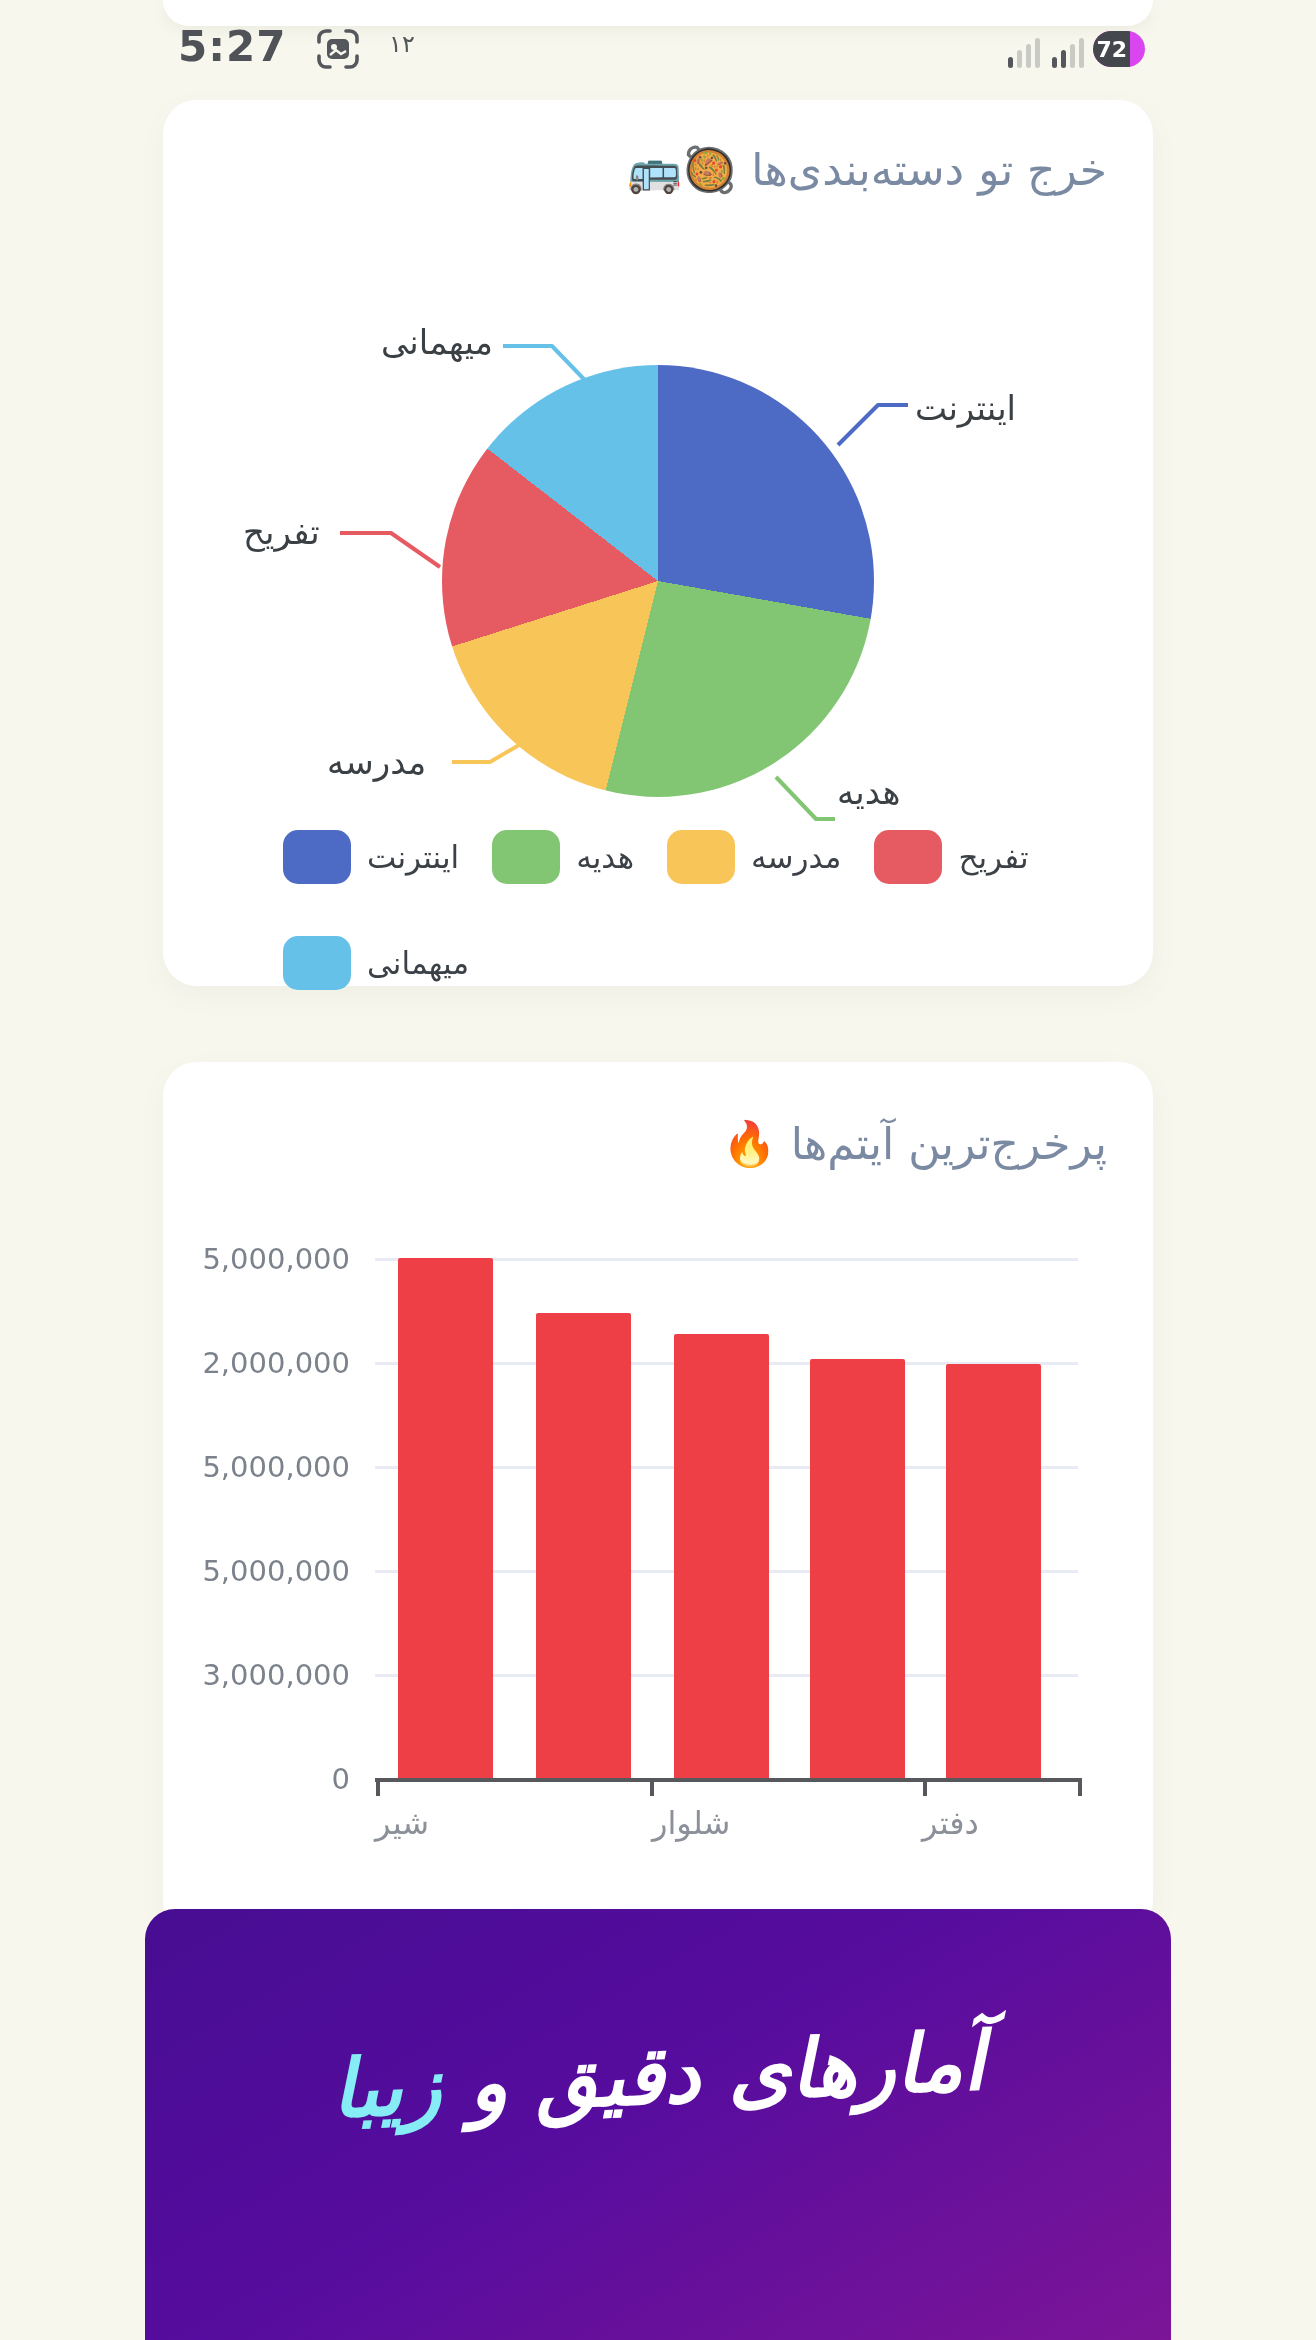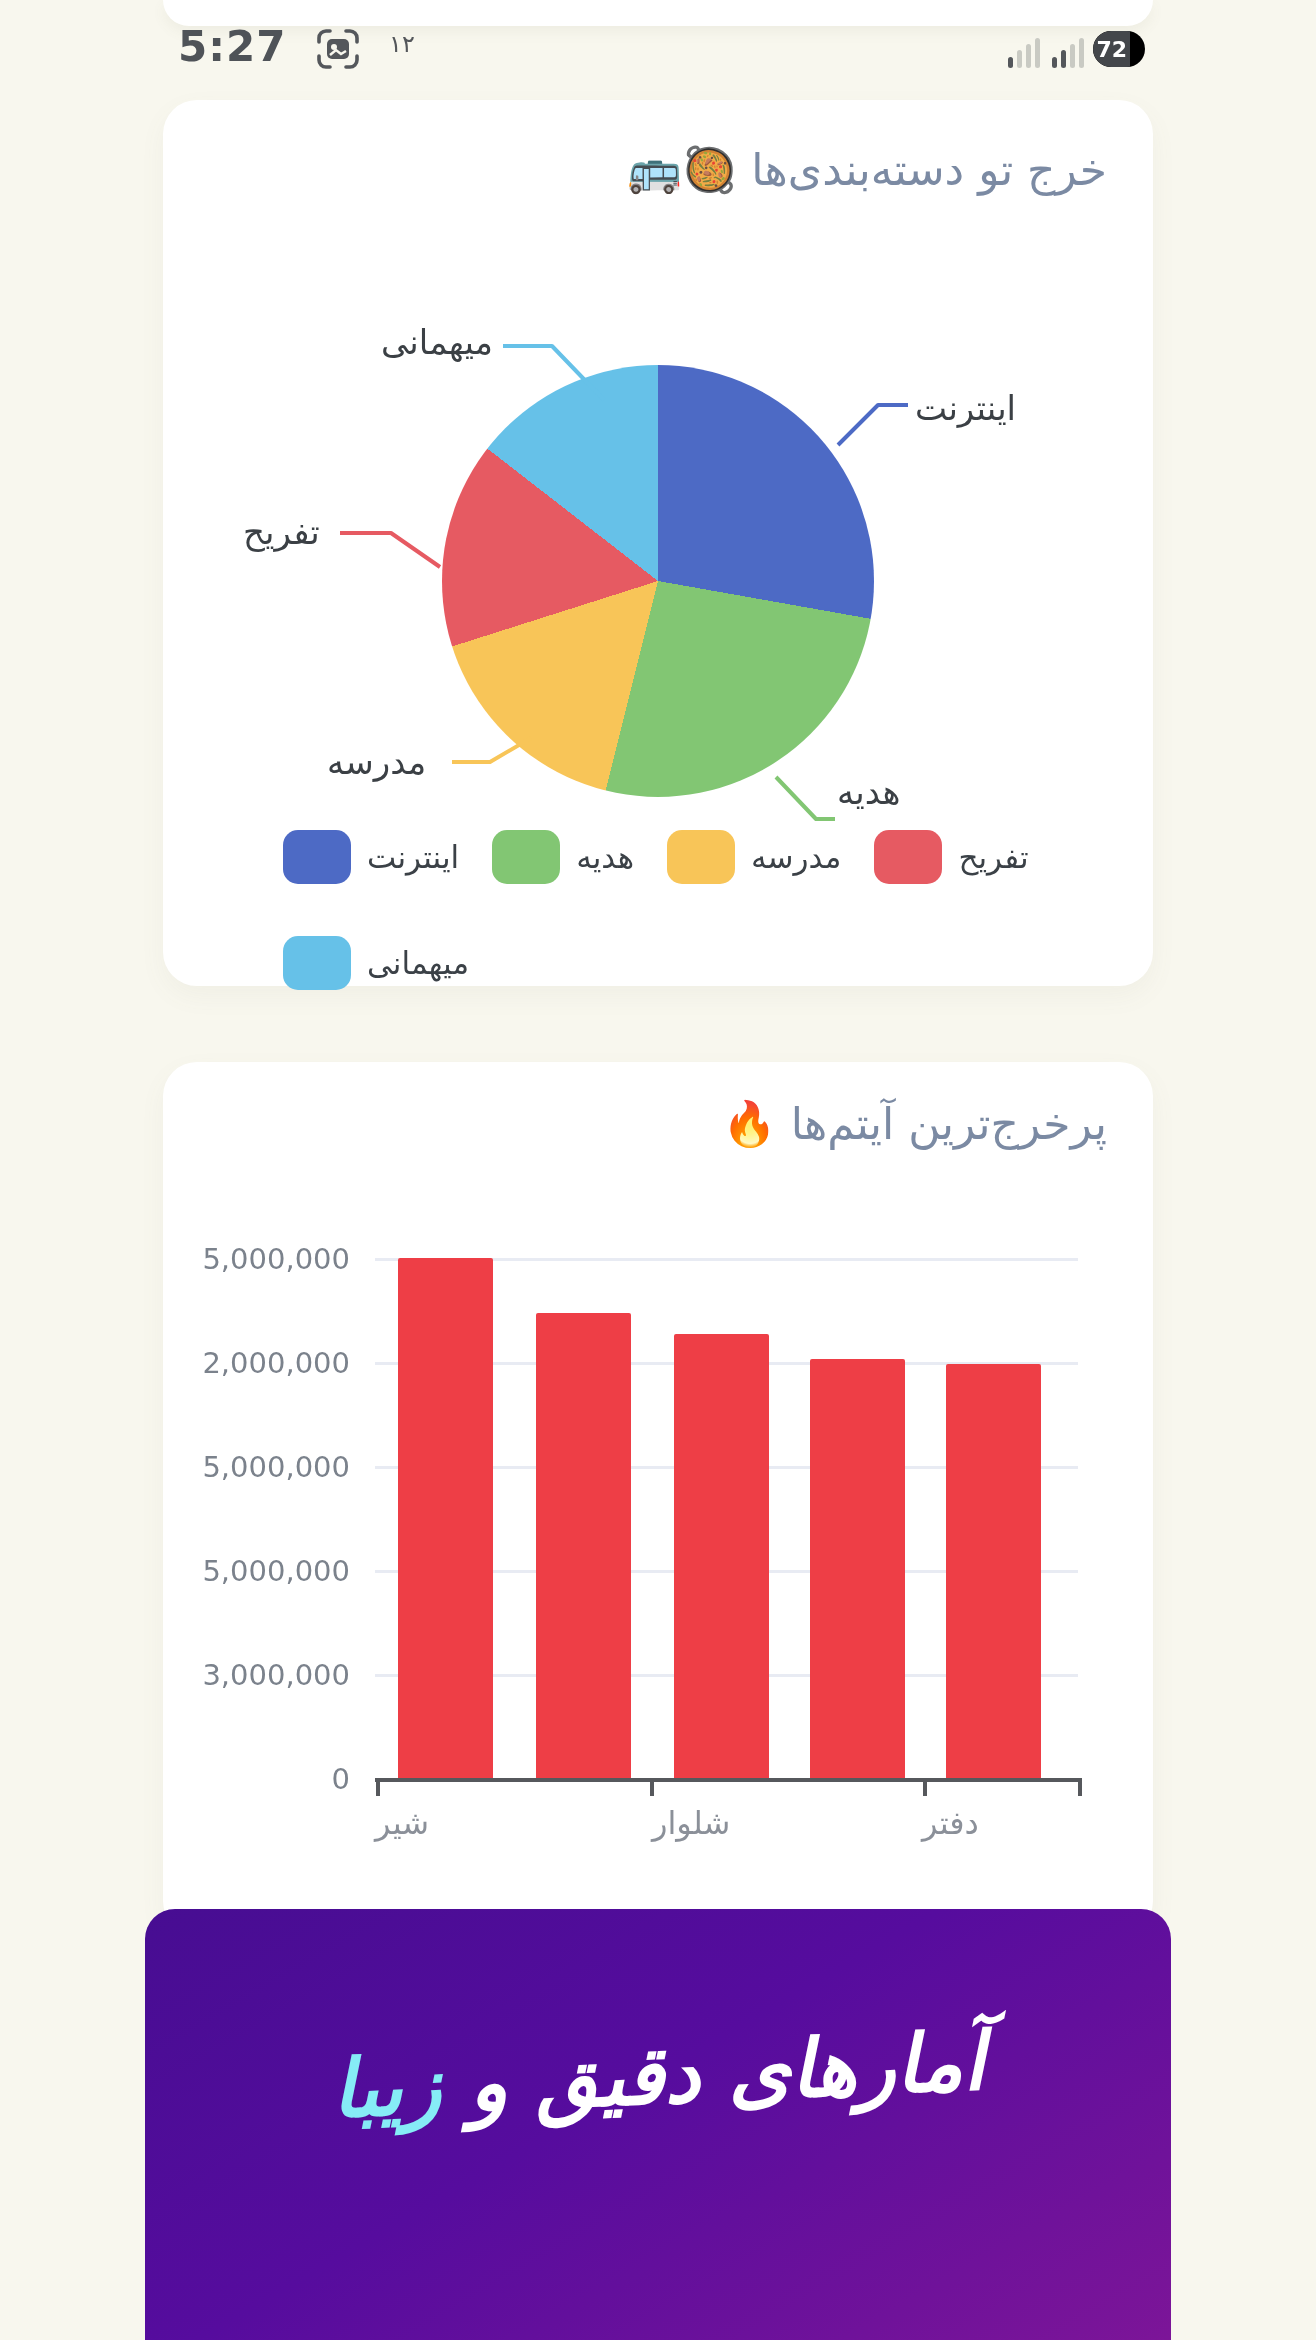--- a/index.html
+++ b/index.html
@@ -28,41 +28,41 @@
     position:absolute; left:374px; top:30px;
     font-size:24px; color:#54575b;
   }
   .signal { position:absolute; top:36px; display:flex; align-items:flex-end; gap:4px; height:32px; }
   .signal-1 { left:993px; } .signal-2 { left:1037px; }
   .sbar { width:5px; border-radius:2.5px; }
   .sbar.b1{height:11px;} .sbar.b2{height:18px;} .sbar.b3{height:24px;} .sbar.b4{height:30px;}
   .sbar.dark{background:#54575b;} .sbar.lite{background:#c9cac3;}
   .battery {
     position:absolute; left:1078px; top:31px; width:52px; height:36px;
-    border-radius:18px; background:#000000; overflow:hidden;
+    border-radius:18px; background:#d946ef; overflow:hidden;
   }
   .battery-fill {
     position:absolute; left:0; top:0; height:100%; width:72%;
     background:#44474b; border-radius:18px 0 0 18px;
     display:flex; align-items:center; justify-content:center;
   }
   .battery-text { color:#ffffff; font-size:22px; font-weight:700; }
 
   
   .card {
     position:absolute; left:163px; width:990px; background:#ffffff;
     border-radius:34px; box-shadow:0 10px 26px rgba(120,118,95,.06);
   }
   .card-1 { top:100px; height:886px; }
   .card-2 { top:1062px; height:873px; }
   .card-title {
     position:absolute; right:46px; top:44px;
     direction:rtl; font-size:44px; color:#7b8aa3; white-space:nowrap;
   }
-  .card-2 .card-title { top:36px; }
+  .card-2 .card-title { top:56px; }
 
   
   .pie {
     position:absolute; left:279px; top:265px; width:432px; height:432px;
     border-radius:50%;
   }
   .callouts { position:absolute; left:0; top:0; width:990px; height:886px; pointer-events:none; }
   .pie-label {
     position:absolute; direction:rtl; font-size:34px; color:#3b4045; white-space:nowrap;
   }

